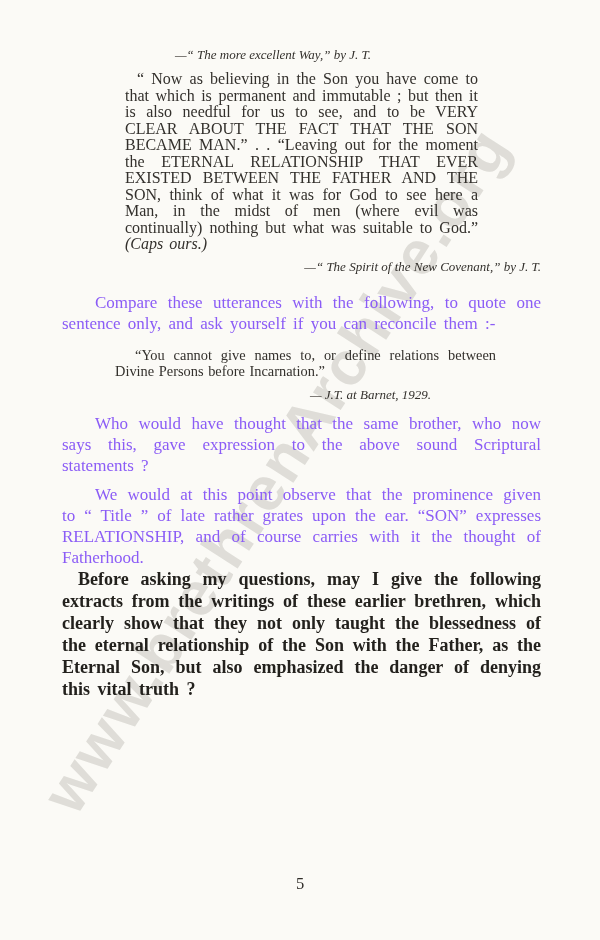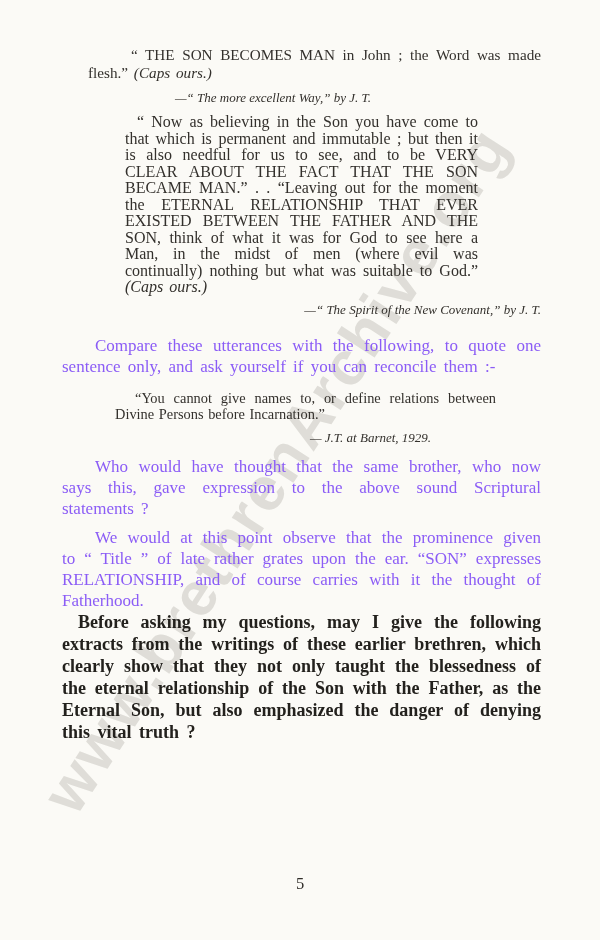--- a/index.html
+++ b/index.html
@@ -102,22 +102,20 @@
 </style>
 </head>
 <body>
 
 <div class="page">
 
   <div class="watermark">www.brethrenArchive.org</div>
 
   <div class="content">
 
-    <p class="q1"><span>“ THE SON BECOMES MAN in John ; the Word was made flesh.”</span>
-      <span class="ital">(Caps ours.)</span></p>
 
     <p class="attr attr1">—“ The more excellent Way,” by J. T.</p>
 
     <p class="q2"><span>“ Now as believing in the Son you have come to that which is permanent and immutable ; but then it is also needful for us to see, and to be VERY CLEAR ABOUT THE FACT THAT THE SON BECAME MAN.” . . “Leaving out for the moment the ETERNAL RELATIONSHIP THAT EVER EXISTED BETWEEN THE FATHER AND THE SON, think of what it was for God to see here a Man, in the midst of men (where evil was continually) nothing but what was suitable to God.”</span>
       <span class="ital">(Caps ours.)</span></p>
 
     <p class="attr attr2">—“ The Spirit of the New Covenant,” by J. T.</p>
 
     <p class="para p-compare">Compare these utterances with the following, to quote one sentence only, and ask yourself if you can reconcile them :-</p>
 

